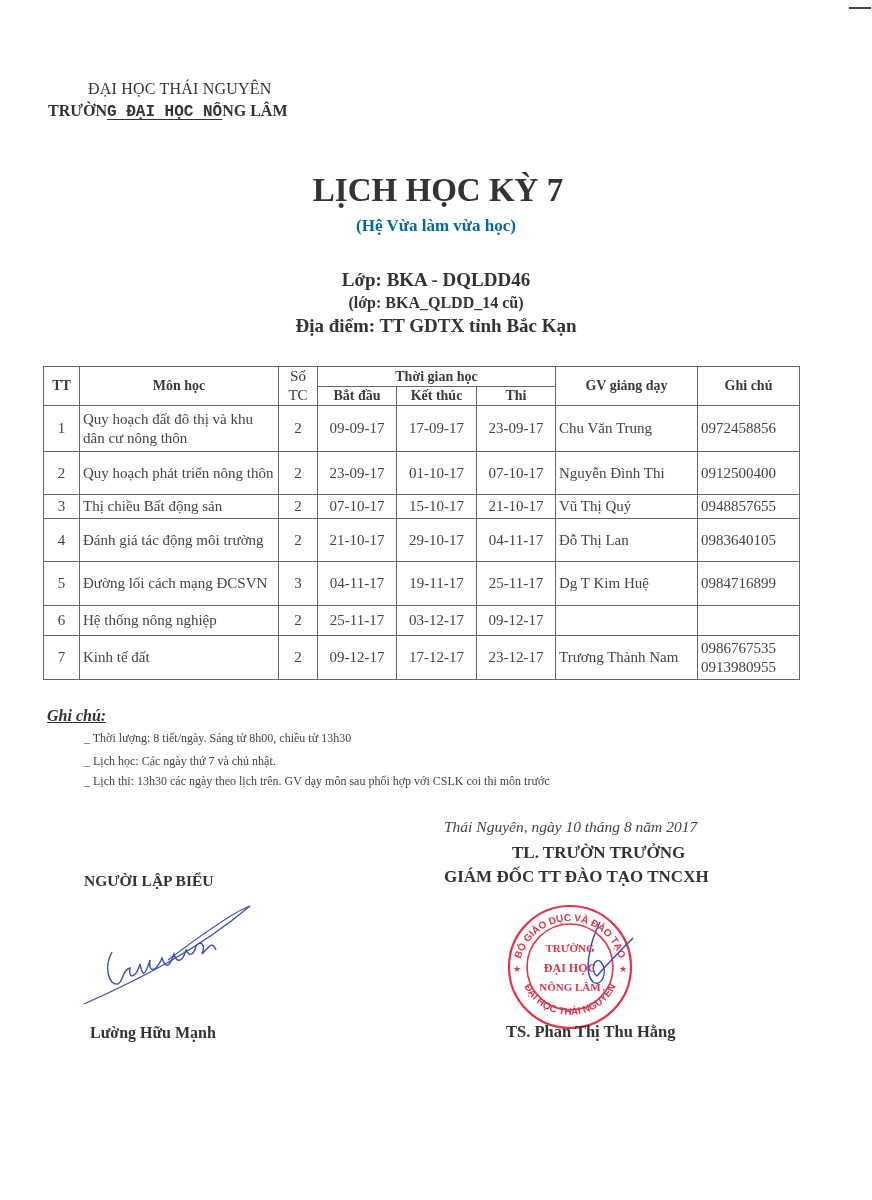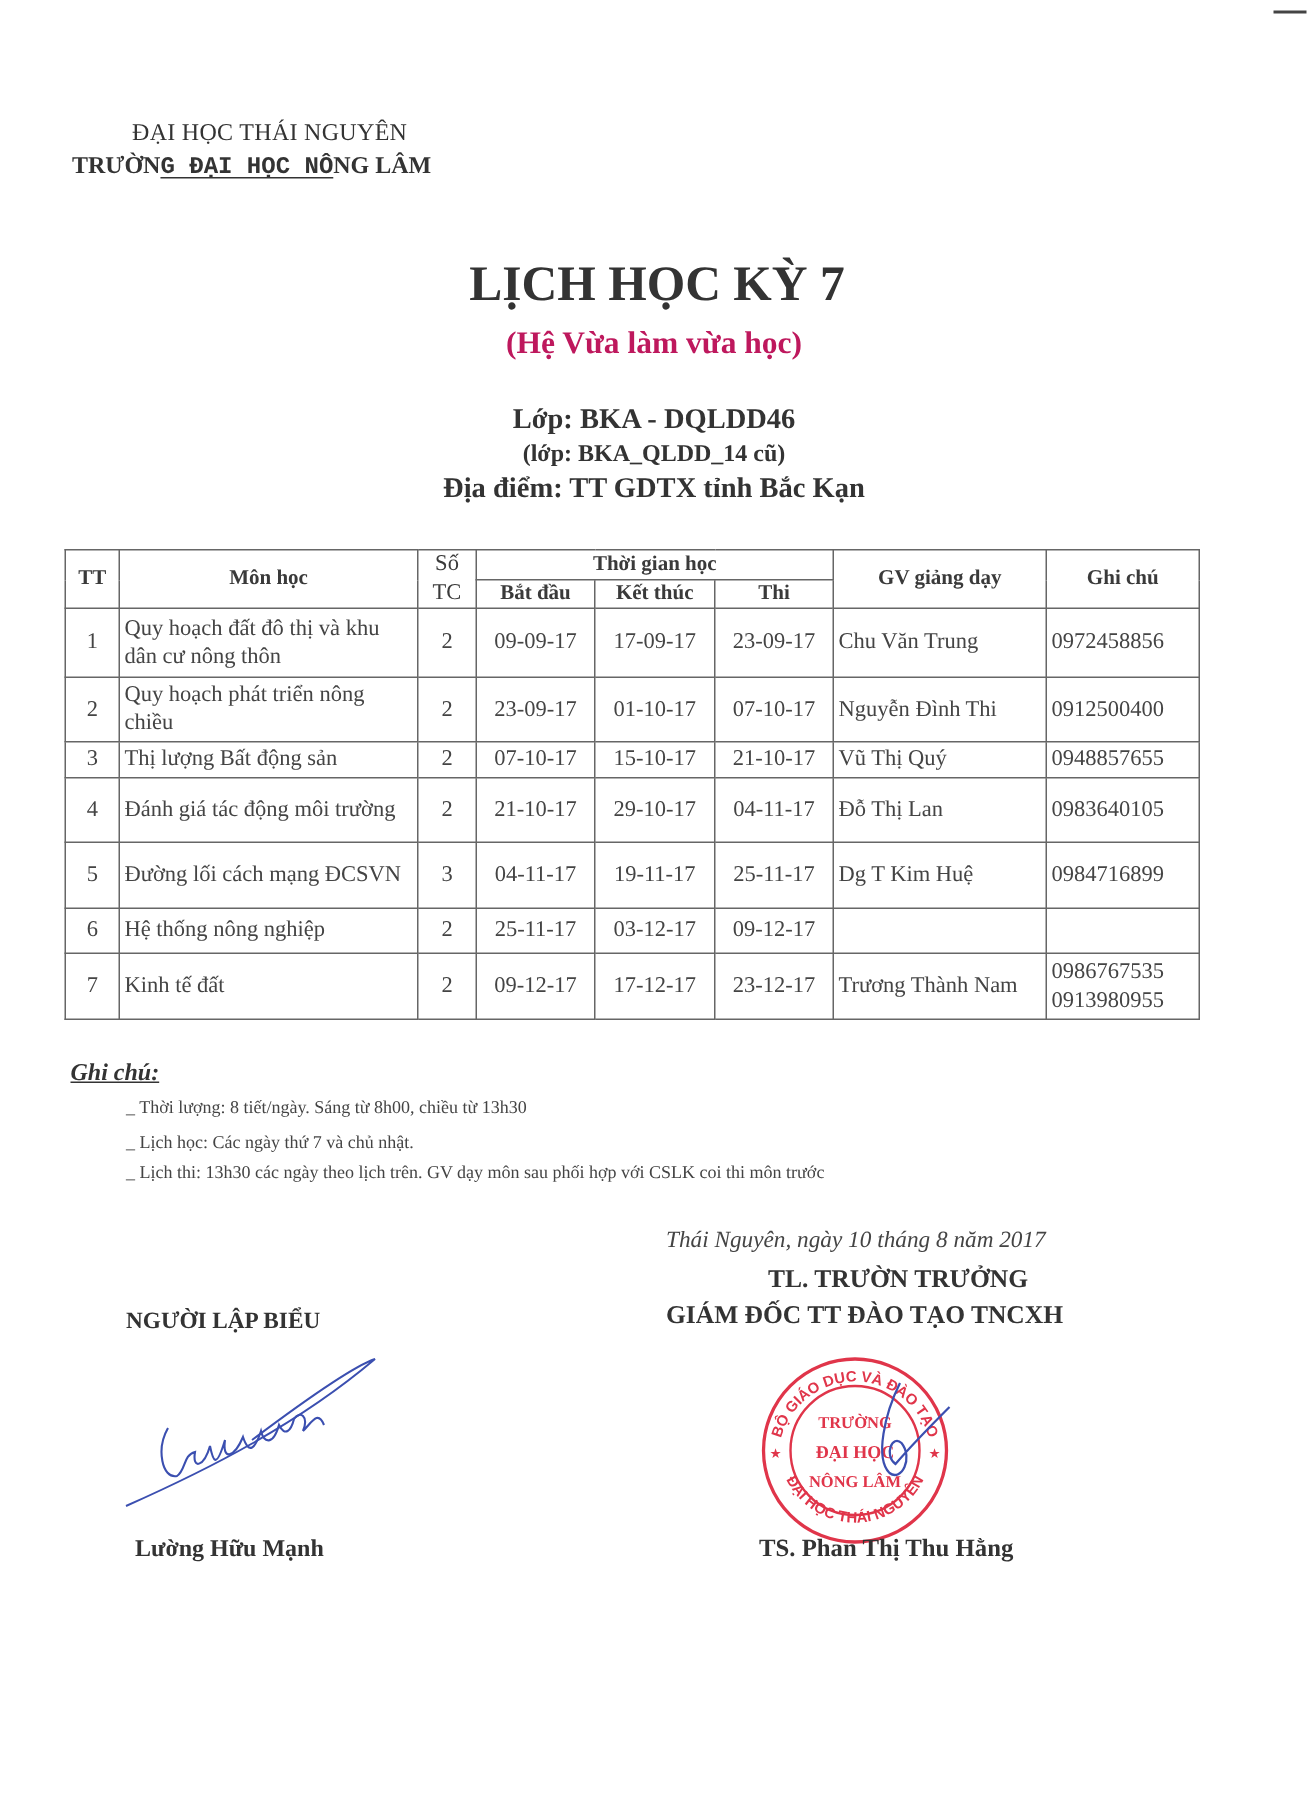--- a/index.html
+++ b/index.html
@@ -5,21 +5,21 @@
   html, body { margin: 0; padding: 0; background: #ffffff; }
   body { width: 872px; height: 1200px; position: relative; overflow: hidden;
          font-family: "Liberation Serif", "DejaVu Serif", serif; color: #3a3a3a; }
   .abs { position: absolute; }
   .corner-mark { left: 849px; top: 7px; width: 22px; height: 2px; background: #444; }
   .org1 { left: 88px; top: 80px; font-size: 16px; color: #333; letter-spacing: 0.2px; }
   .org2 { left: 48px; top: 102px; font-size: 16px; font-weight: bold; color: #333; }
   .org2 .u { text-decoration: underline; text-underline-offset: 3px; font-family: Liberation Mono, monospace; }
   .center { left: 0; width: 872px; text-align: center; }
   .title { top: 172px; font-size: 33px; font-weight: bold; color: #333; padding-left: 2px; }
-  .subtitle { top: 216px; font-size: 21px; font-weight: bold; color: #be185d; }
+  .subtitle { top: 216px; font-size: 17px; font-weight: bold; color: #0369a1; }
   .cls { top: 269px; font-size: 19px; font-weight: bold; color: #333; text-align: center; }
   .cls-old { top: 294px; font-size: 16px; font-weight: bold; color: #333; }
   .place { top: 315px; font-size: 19px; font-weight: bold; color: #333; }
 
   table.sched { position: absolute; left: 43px; top: 366px; border-collapse: collapse;
                 table-layout: fixed; width: 756px; font-size: 15px; color: #444; }
   table.sched td, table.sched th { border: 1px solid #666; padding: 0 3px; }
   table.sched th { font-weight: bold; font-size: 14px; color: #3a3a3a; text-align: center; }
   .c { text-align: center; }
   .l { text-align: left; line-height: 19px; }
@@ -84,31 +84,31 @@
       <td class="l">Quy hoạch đất đô thị và khu dân cư nông thôn</td>
       <td class="c">2</td>
       <td class="c">09-09-17</td>
       <td class="c">17-09-17</td>
       <td class="c">23-09-17</td>
       <td class="l">Chu Văn Trung</td>
       <td class="l">0972458856</td>
     </tr>
     <tr style="height:43px">
       <td class="c">2</td>
-      <td class="l">Quy hoạch phát triển nông chiều</td>
+      <td class="l">Quy hoạch phát triển nông thôn</td>
       <td class="c">2</td>
       <td class="c">23-09-17</td>
       <td class="c">01-10-17</td>
       <td class="c">07-10-17</td>
       <td class="l">Nguyễn Đình Thi</td>
       <td class="l">0912500400</td>
     </tr>
     <tr style="height:24px">
       <td class="c">3</td>
-      <td class="l">Thị lượng Bất động sản</td>
+      <td class="l">Thị chiều Bất động sản</td>
       <td class="c">2</td>
       <td class="c">07-10-17</td>
       <td class="c">15-10-17</td>
       <td class="c">21-10-17</td>
       <td class="l">Vũ Thị Quý</td>
       <td class="l">0948857655</td>
     </tr>
     <tr style="height:43px">
       <td class="c">4</td>
       <td class="l">Đánh giá tác động môi trường</td>

